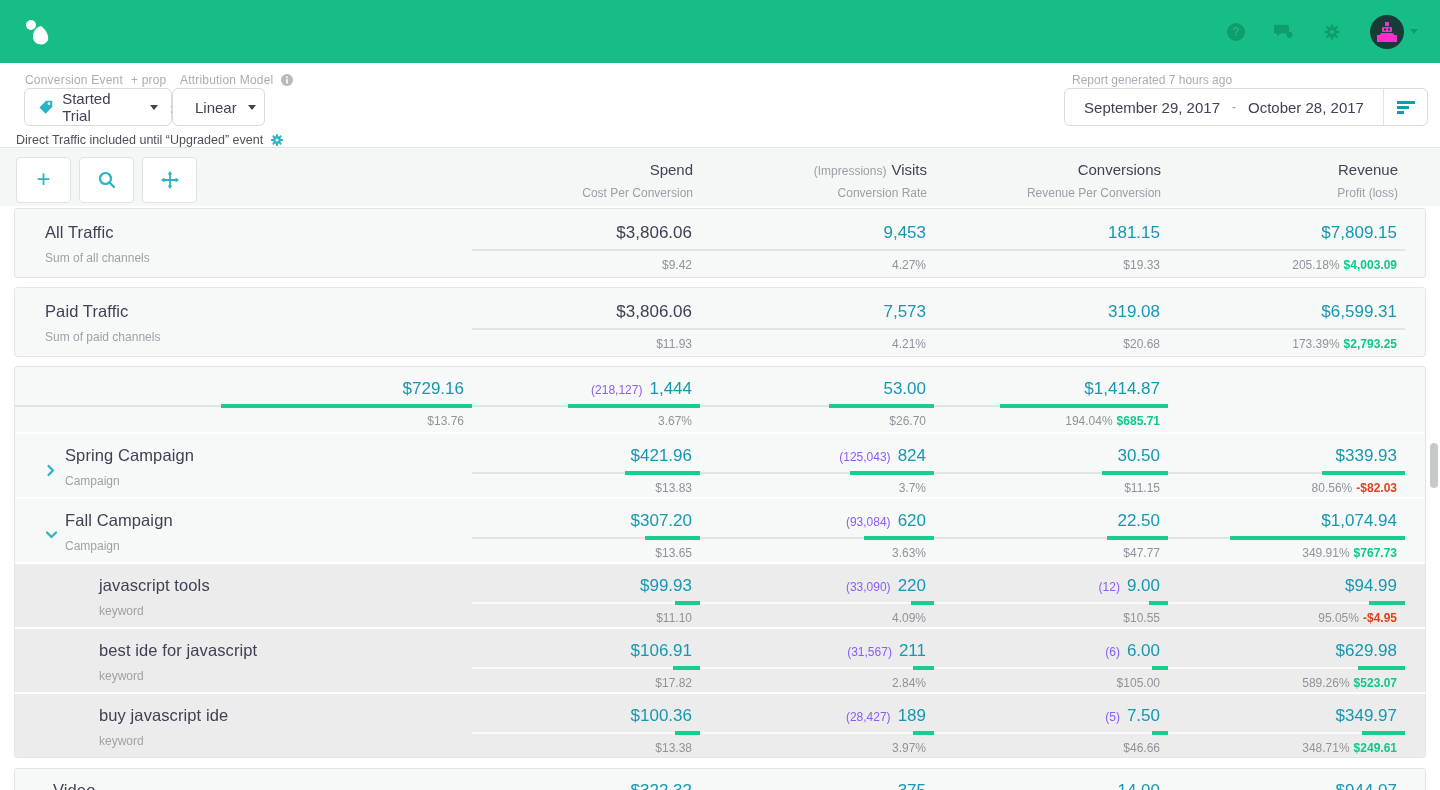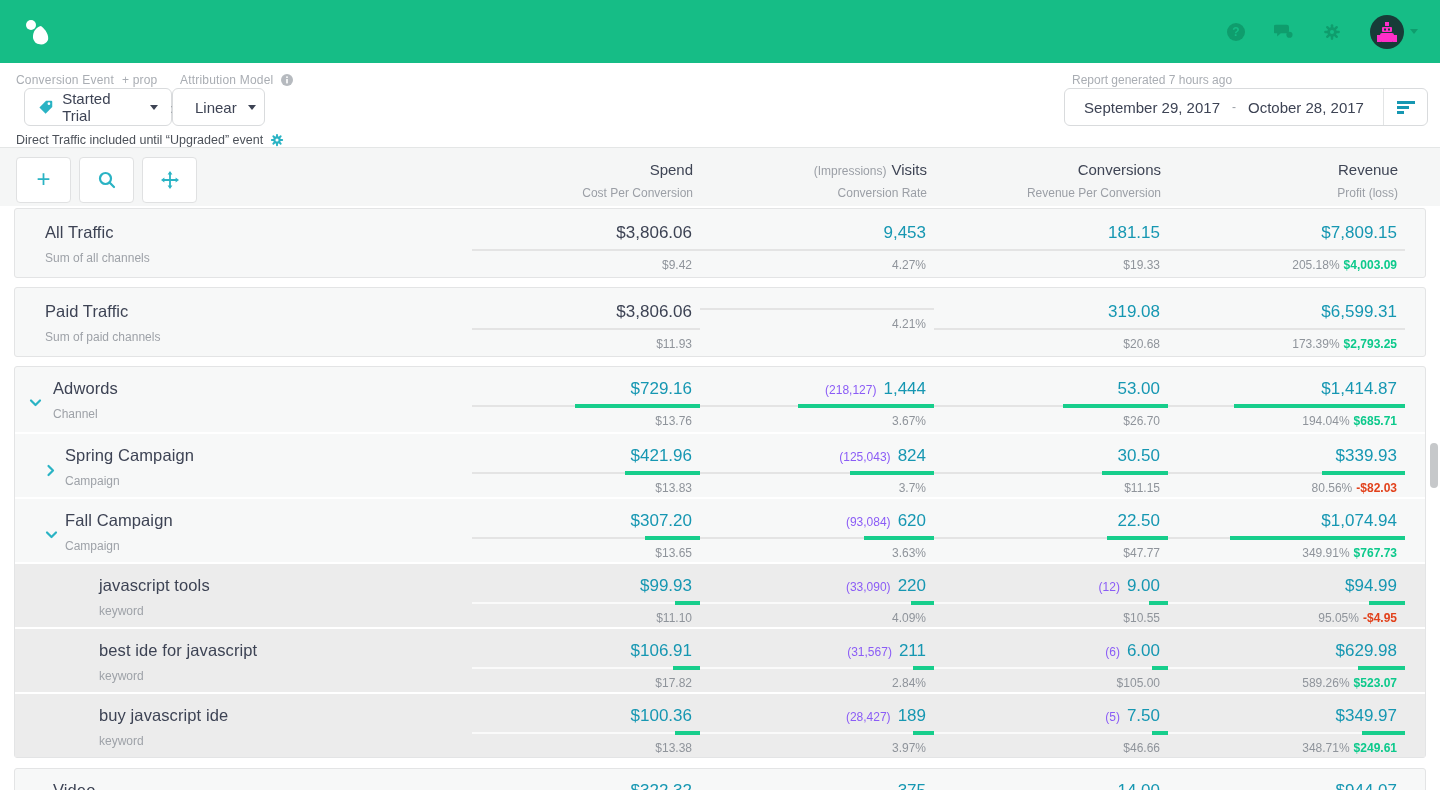--- a/index.html
+++ b/index.html
@@ -132,21 +132,21 @@
           <rect x="9" y="8.5" width="2" height="2" fill="#173c38"></rect>
           <rect x="13" y="8.5" width="2" height="2" fill="#173c38"></rect>
         </svg>
       </div>
       <div class="caret-down-sm"></div>
     </div>
   </div>
 </div>
 
 <div class="filters">
-  <div class="flabel" style="left:16px">
+  <div class="flabel" style="left:25px">
     <span>Conversion Event</span><span class="extra">+ prop</span>
   </div>
   <div class="pill" style="left:24px; width:148px">
     <svg width="16" height="16" viewBox="0 0 16 16">
       <path d="M8.5 1.5 H14 a1 1 0 0 1 1 1 V8 L8 15 L1.5 8.5 Z" fill="var(--icon-teal)"></path>
       <circle cx="11.5" cy="4.5" r="1.4" fill="#fff"></circle>
     </svg>
     <span>Started Trial</span>
     <div class="pill-caret"></div>
   </div>
@@ -298,20 +298,23 @@
         <div class="metric">
           <div class="value-line">
             <span class="main-val">$3,806.06</span>
           </div>
           <div class="rule">
             <div class="line"></div>
           </div>
           <div class="sub-line"><span>$11.93</span></div>
         </div>
         <div class="metric">
+          <div class="value-line teal">
+            <span class="main-val">7,573</span>
+          </div>
           <div class="rule">
             <div class="line"></div>
           </div>
           <div class="sub-line"><span>4.21%</span></div>
         </div>
         <div class="metric">
           <div class="value-line teal">
             <span class="main-val">319.08</span>
           </div>
           <div class="rule">
@@ -325,27 +328,20 @@
           </div>
           <div class="rule">
             <div class="line"></div>
           </div>
           <div class="sub-line"><span>173.39%</span><span class="profit pos">$2,793.25</span></div>
         </div>
       </div>
     </div>
     <div class="card group">
       <div class="grid row">
-        <div class="name-cell lvl0">
-          <span class="chev"><svg width="13" height="13" viewBox="0 0 13 13">
-              <path d="M2 3.5 L6.5 8 L11 3.5" fill="none" stroke="var(--icon-teal)" stroke-width="2.2" stroke-linecap="round" stroke-linejoin="round"></path>
-            </svg></span>
-          <div class="title">Adwords</div>
-          <div class="subtitle">Channel</div>
-        </div>
         <div class="metric">
           <div class="value-line teal">
             <span class="main-val">$729.16</span>
           </div>
           <div class="rule">
             <div class="line"></div>
             <div class="bar" style="width: 55%;"></div>
           </div>
           <div class="sub-line"><span>$13.76</span></div>
         </div>

